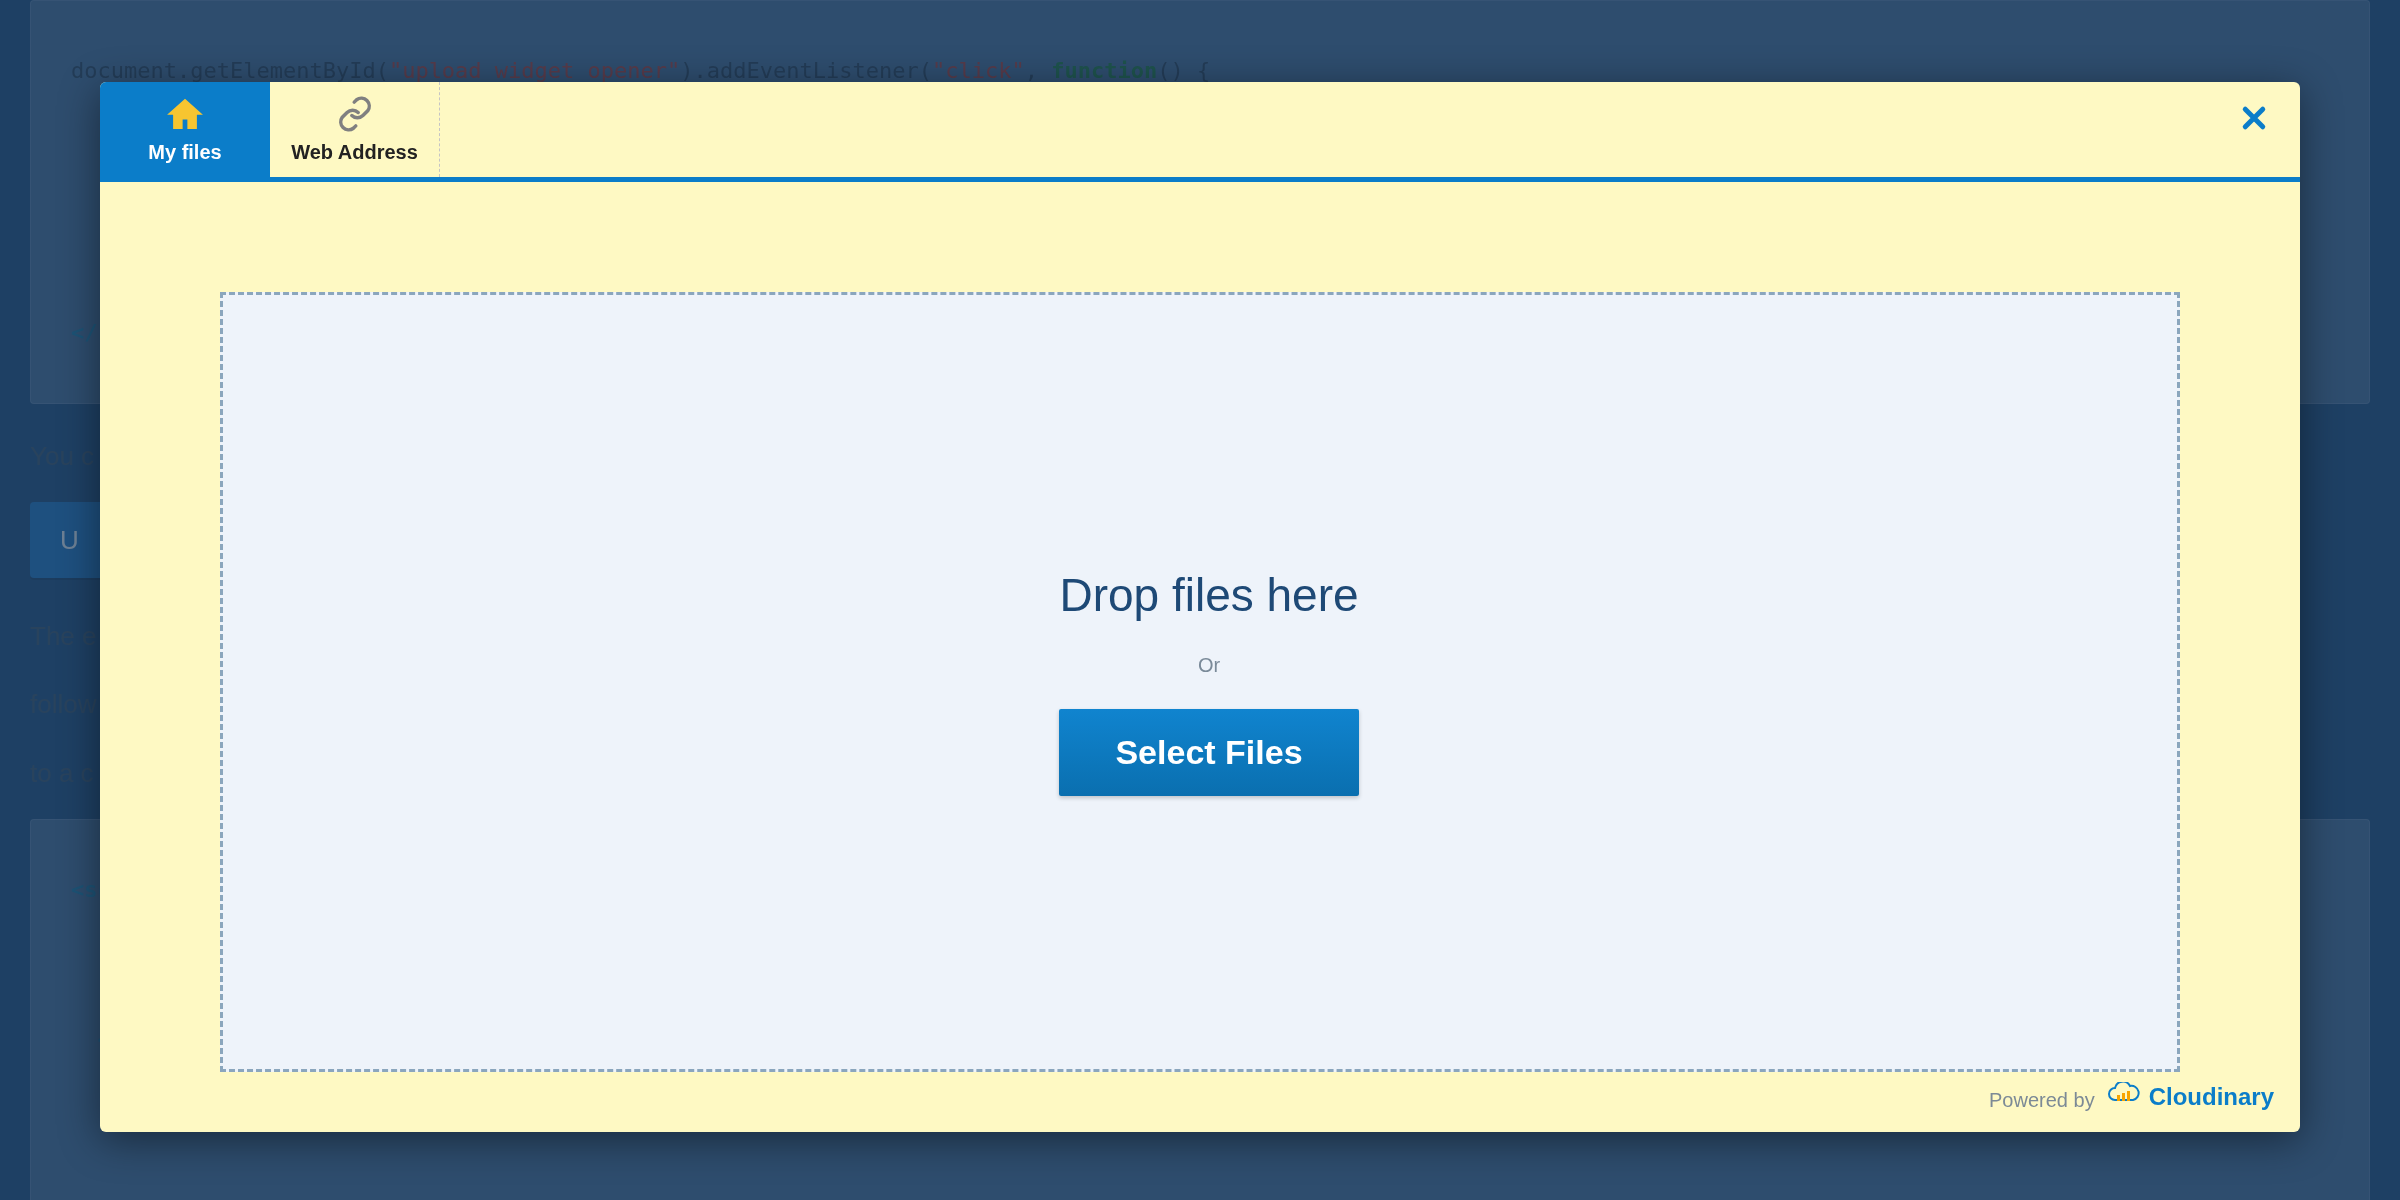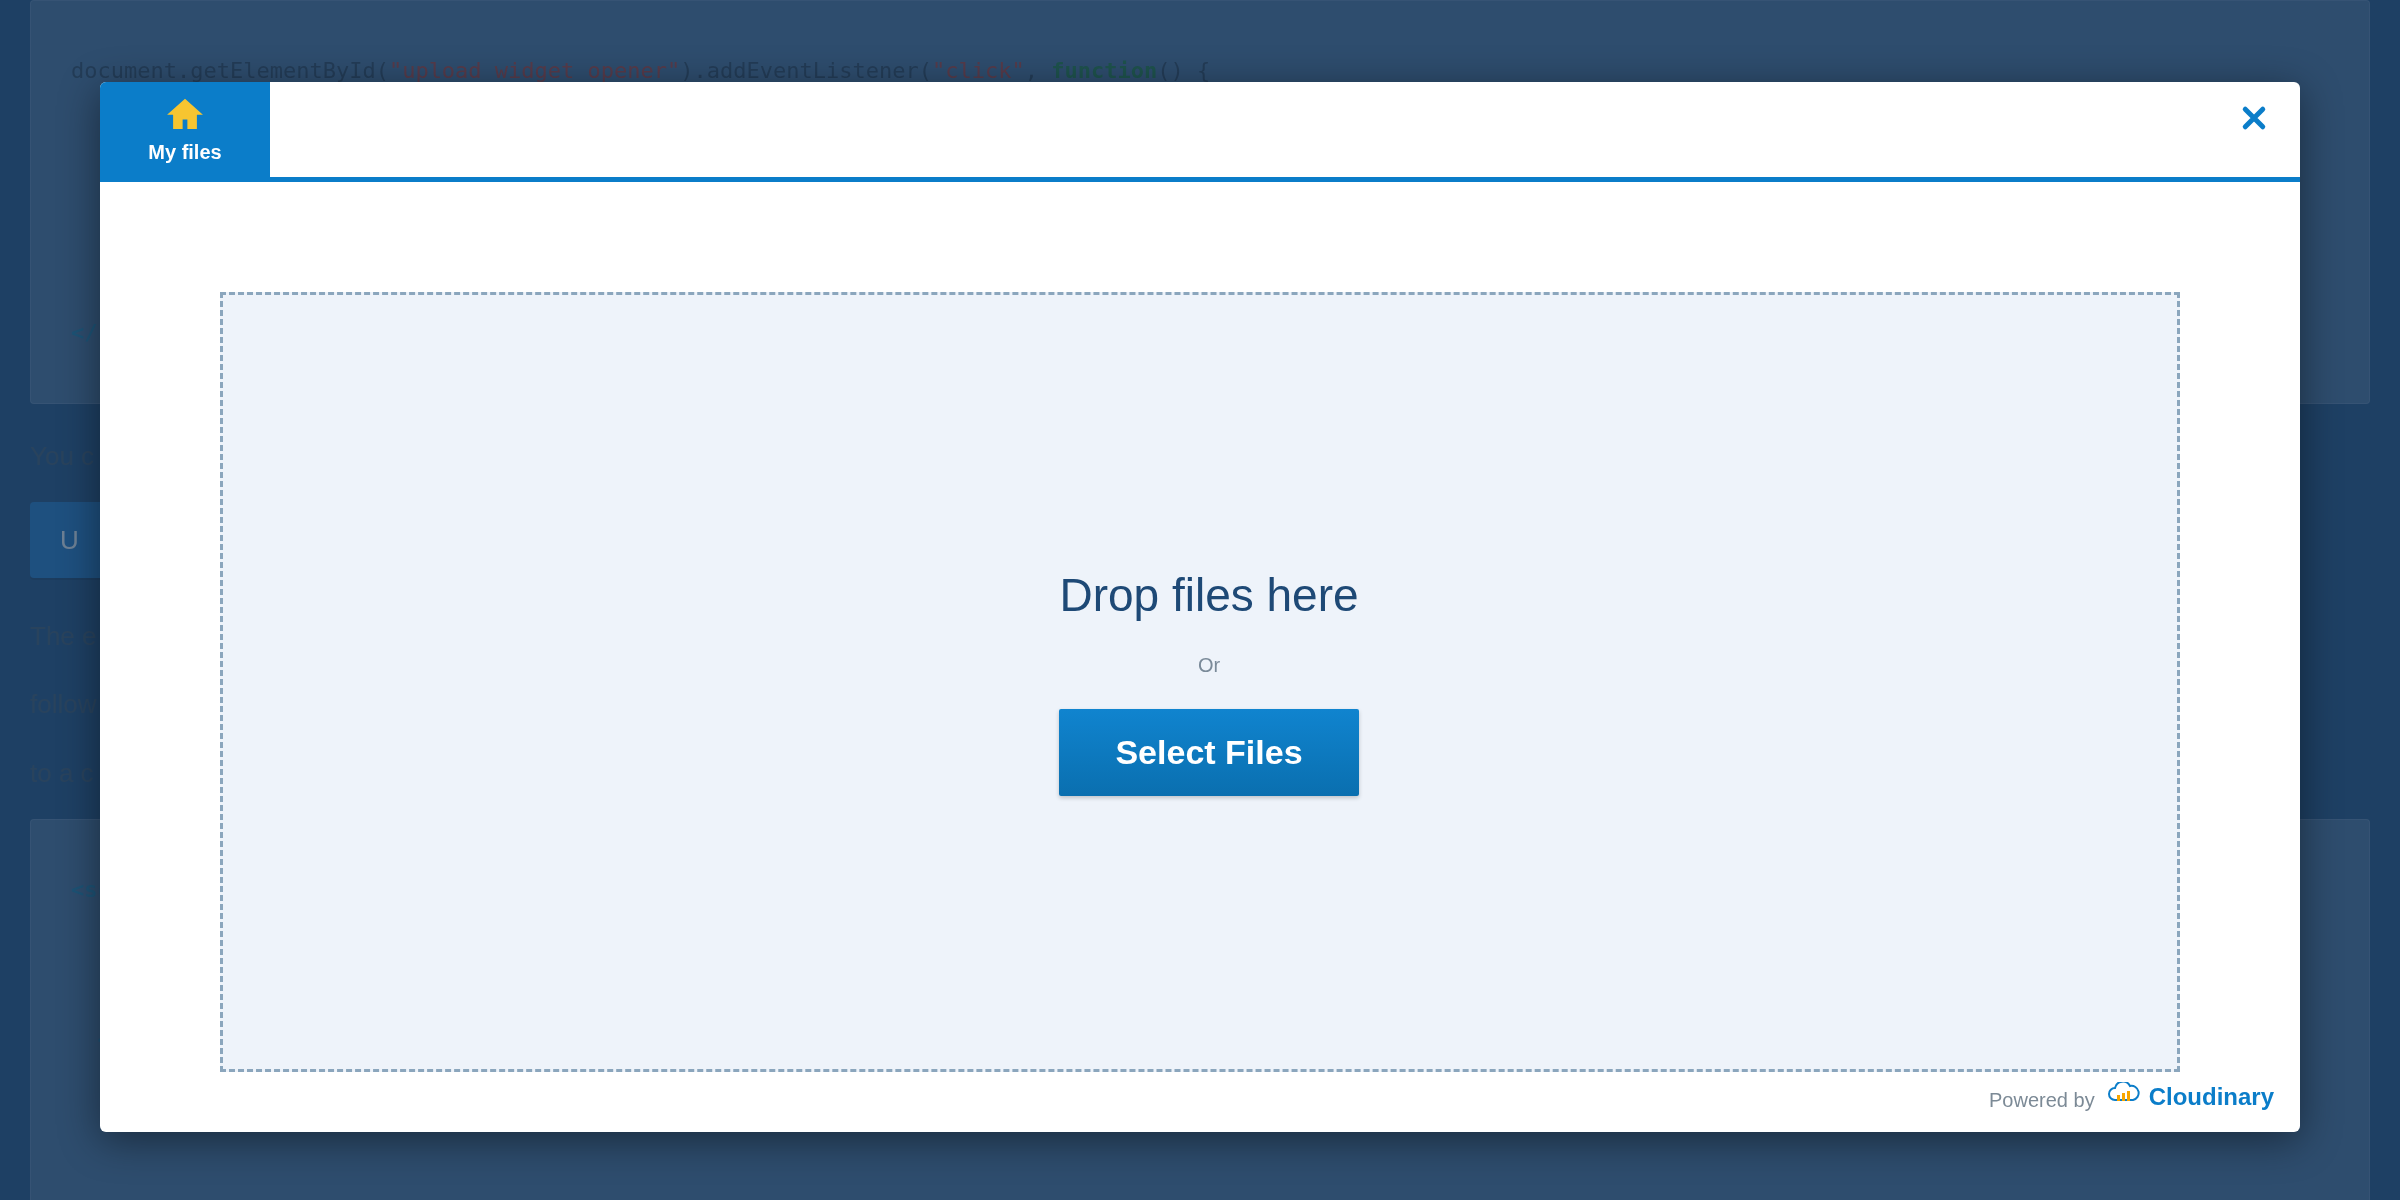--- a/index.html
+++ b/index.html
@@ -55,21 +55,21 @@
     margin-bottom: 30px;
     box-shadow: 0 2px 0 rgba(0,0,0,0.15);
   }
 
   
   .widget {
     position: absolute;
     left: 100px;
     right: 100px;
     top: 82px;
-    background: #ffffff;
+    background: #fef9c3;
     border-radius: 6px;
     box-shadow: 0 8px 40px rgba(0,0,0,0.45);
     display: flex;
     flex-direction: column;
     height: 1050px;
   }
 
   .tabs {
     display: flex;
     align-items: stretch;
@@ -205,20 +205,29 @@
 
     <div class="tab active">
       <span class="icon">
         <svg viewBox="0 0 24 24" width="38" height="38">
           <path d="M12 3 L2 12 H5 V21 H10 V15 H14 V21 H19 V12 H22 Z" fill="#f7c530" stroke="#f7c530"></path>
         </svg>
       </span>
       <span>My files</span>
     </div>
 
+    <div class="tab">
+      <span class="icon">
+        <svg viewBox="0 0 24 24" width="38" height="38">
+          <path d="M10 13a5 5 0 0 0 7 0l3-3a5 5 0 0 0-7-7l-1.5 1.5" fill="none" stroke="#808080" stroke-width="2.2" stroke-linecap="round"></path>
+          <path d="M14 11a5 5 0 0 0-7 0l-3 3a5 5 0 0 0 7 7l1.5-1.5" fill="none" stroke="#808080" stroke-width="2.2" stroke-linecap="round"></path>
+        </svg>
+      </span>
+      <span>Web Address</span>
+    </div>
 
 
     <div class="close-btn">
       <span>
         <svg viewBox="0 0 24 24">
             <path d="M5 5 L19 19 M19 5 L5 19" stroke="#0b7dc9" stroke-width="4" stroke-linecap="round"></path>
           </svg>
       </span>
     </div>
   </div>

